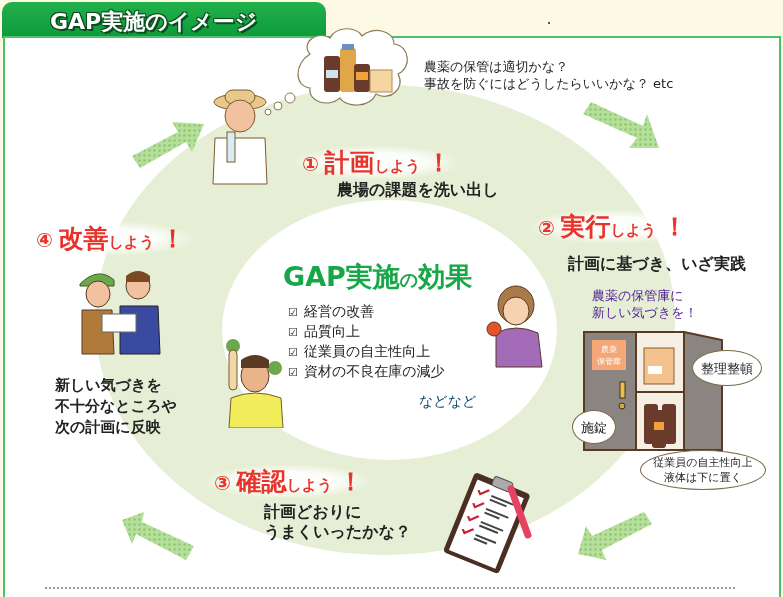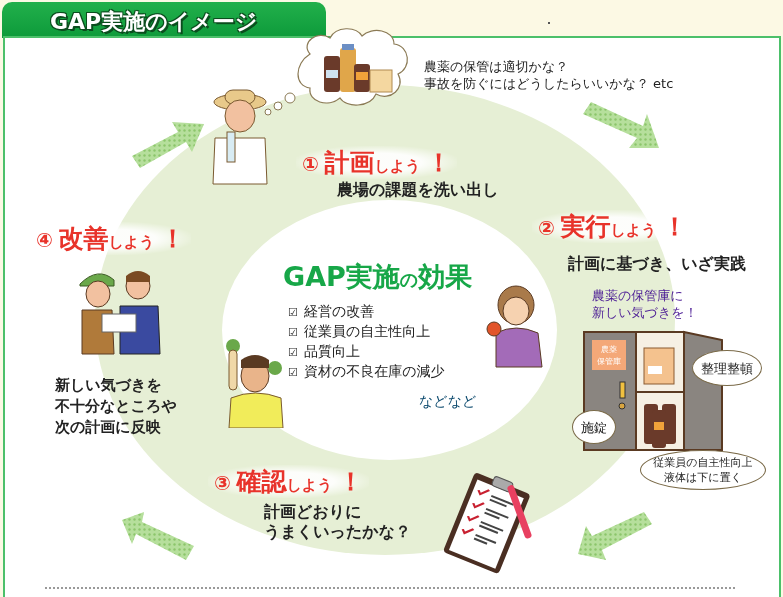--- a/index.html
+++ b/index.html
@@ -192,22 +192,22 @@
       <path d="M16,22 Q30,12 44,22 L44,30 L16,30 Z" fill="#5a3a22"></path>
       <path d="M6,60 Q30,50 56,60 L58,90 L4,90 Z" fill="#f1ec5a" stroke="#7a5a30"></path>
     </svg>
   </div>
 
   <div class="center-title">
     <span class="big">GAP実施</span><span class="small">の</span><span class="big">効果</span>
   </div>
   <ul class="effects">
     <li><span class="chk">☑</span><span>経営の改善</span></li>
+    <li><span class="chk">☑</span><span>品質向上</span></li>
     <li><span class="chk">☑</span><span>従業員の自主性向上</span></li>
-    <li><span class="chk">☑</span><span>品質向上</span></li>
     <li><span class="chk">☑</span><span>資材の不良在庫の減少</span></li>
   </ul>
   <div class="etc">などなど</div>
 
   <div class="step-title" style="left:30px;top:222px;">
     <span class="num">④</span>
     <span class="kanji">改善</span><span class="kana">しよう</span>
     <span class="excl">！</span>
   </div>
   <div style="position:absolute;left:78px;top:266px;">

